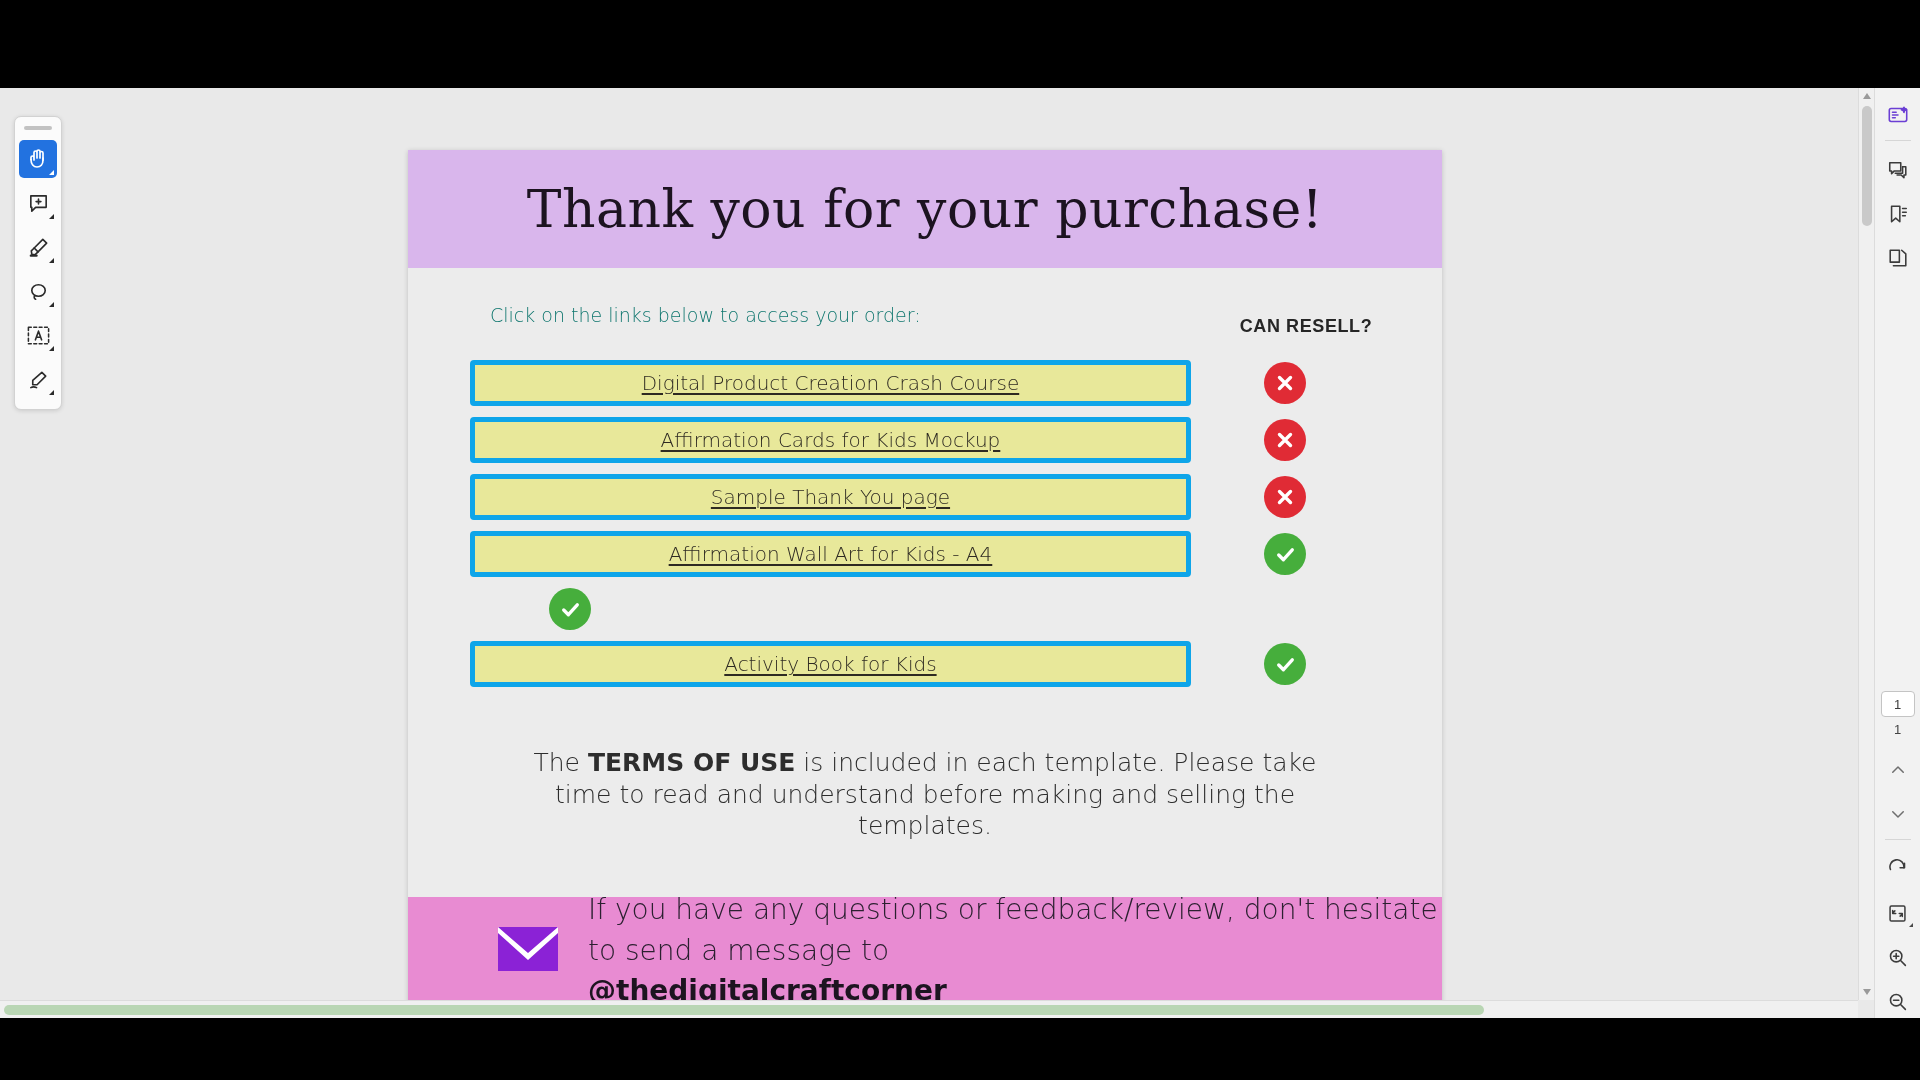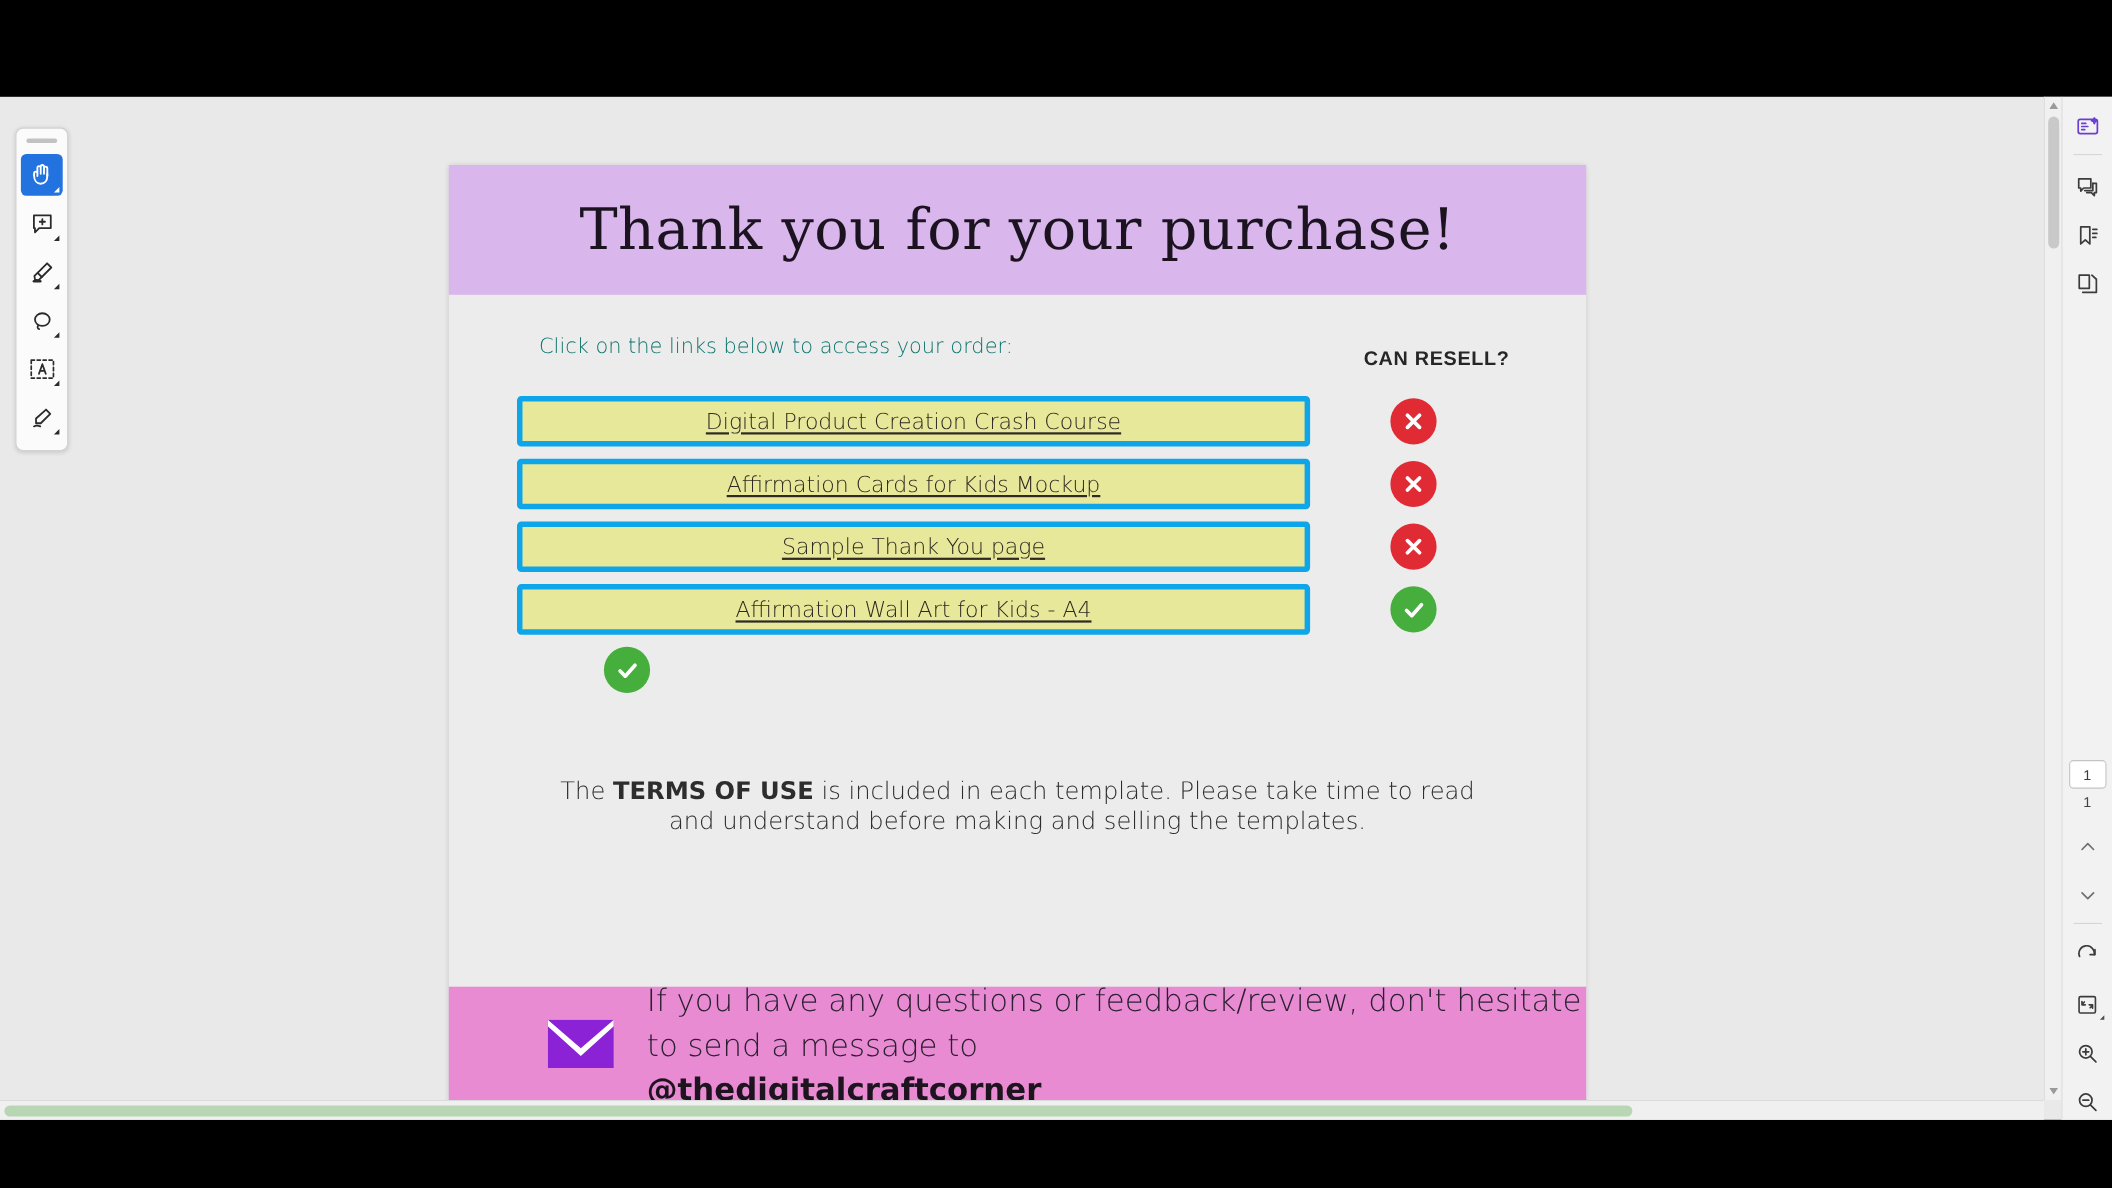--- a/index.html
+++ b/index.html
@@ -128,26 +128,26 @@
     display: flex; align-items: center; justify-content: center;
   }
   .badge {
     width: 42px; height: 42px; border-radius: 50%;
     display: flex; align-items: center; justify-content: center;
   }
   .badge.no  { background: #e02b35; }
   .badge.yes { background: #46ae3c; }
 
   .terms {
-    margin: 76px auto 0;
+    margin: 60px auto 0;
     width: 840px;
     text-align: center;
     font-family: "DejaVu Sans", sans-serif;
     font-weight: 300;
-    font-size: 22px;
+    font-size: 25px;
     line-height: 1.26;
     color: #2d2d2d;
   }
   .terms b { font-weight: bold; }
 
   
   .doc-footer {
     position: absolute;
     left: 0; right: 0; bottom: 0;
     height: 108px;
@@ -308,20 +308,32 @@
               </div>
               <div class="status">
                 <div class="badge yes">
                   <svg width="25" height="25" viewBox="0 0 24 24" fill="none" stroke="#ffffff" stroke-width="3.2" stroke-linecap="round" stroke-linejoin="round">
                     <path d="M5.5 12.5l4.5 4.5 8.5-9.5"></path>
                   </svg>
                 </div>
               </div>
             </div>
             <div class="link-row">
+              <div class="status">
+                <div class="badge yes">
+                  <svg width="25" height="25" viewBox="0 0 24 24" fill="none" stroke="#ffffff" stroke-width="3.2" stroke-linecap="round" stroke-linejoin="round">
+                    <path d="M5.5 12.5l4.5 4.5 8.5-9.5"></path>
+                  </svg>
+                </div>
+              </div>
+            </div>
+            <div class="link-row">
+              <div class="link-btn">
+                <span>Activity Book for Kids</span>
+              </div>
               <div class="status">
                 <div class="badge yes">
                   <svg width="25" height="25" viewBox="0 0 24 24" fill="none" stroke="#ffffff" stroke-width="3.2" stroke-linecap="round" stroke-linejoin="round">
                     <path d="M5.5 12.5l4.5 4.5 8.5-9.5"></path>
                   </svg>
                 </div>
               </div>
             </div>
           </div>
 

